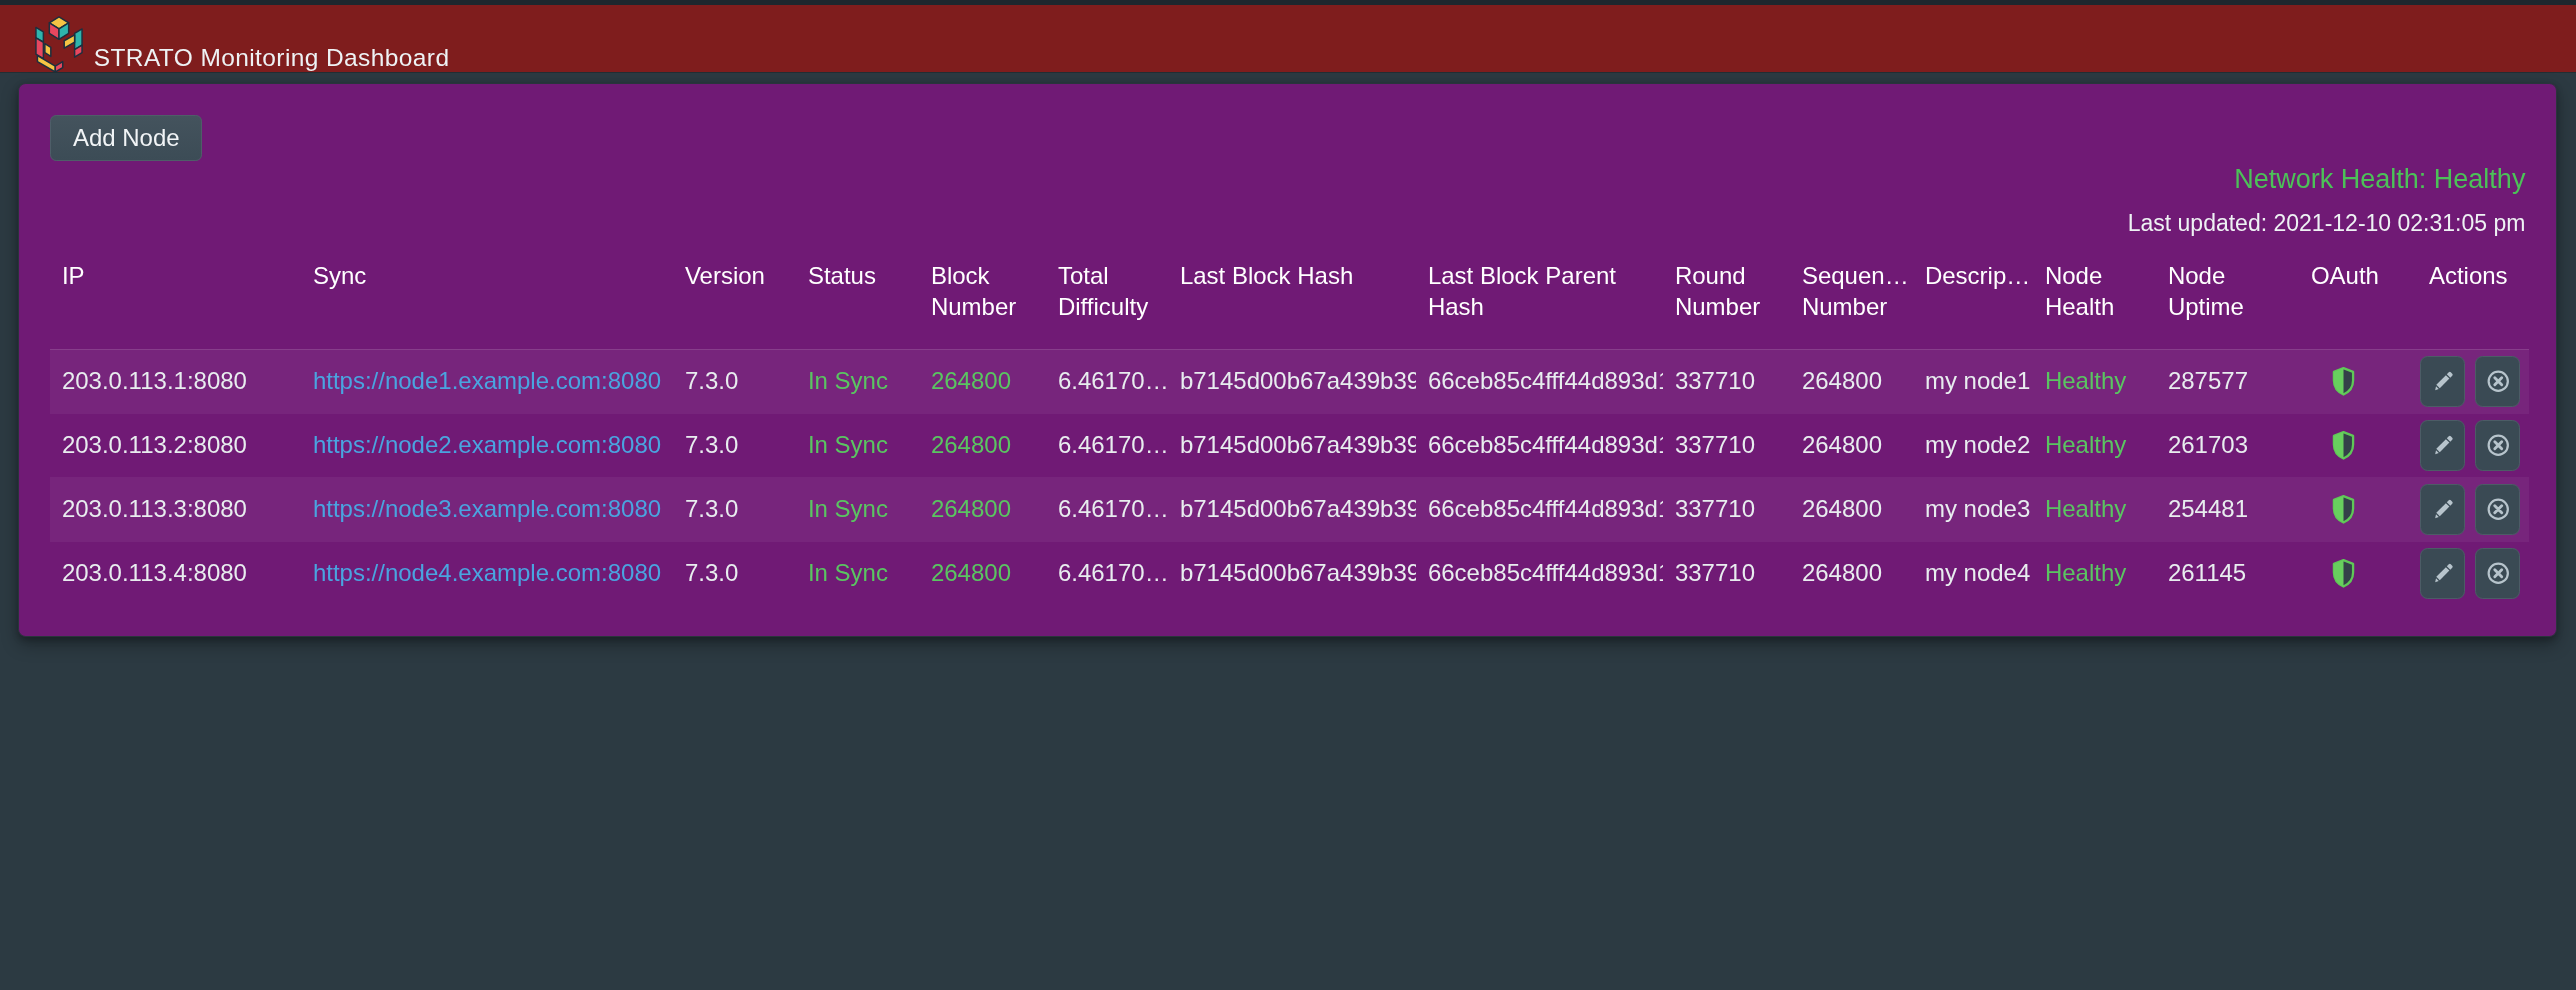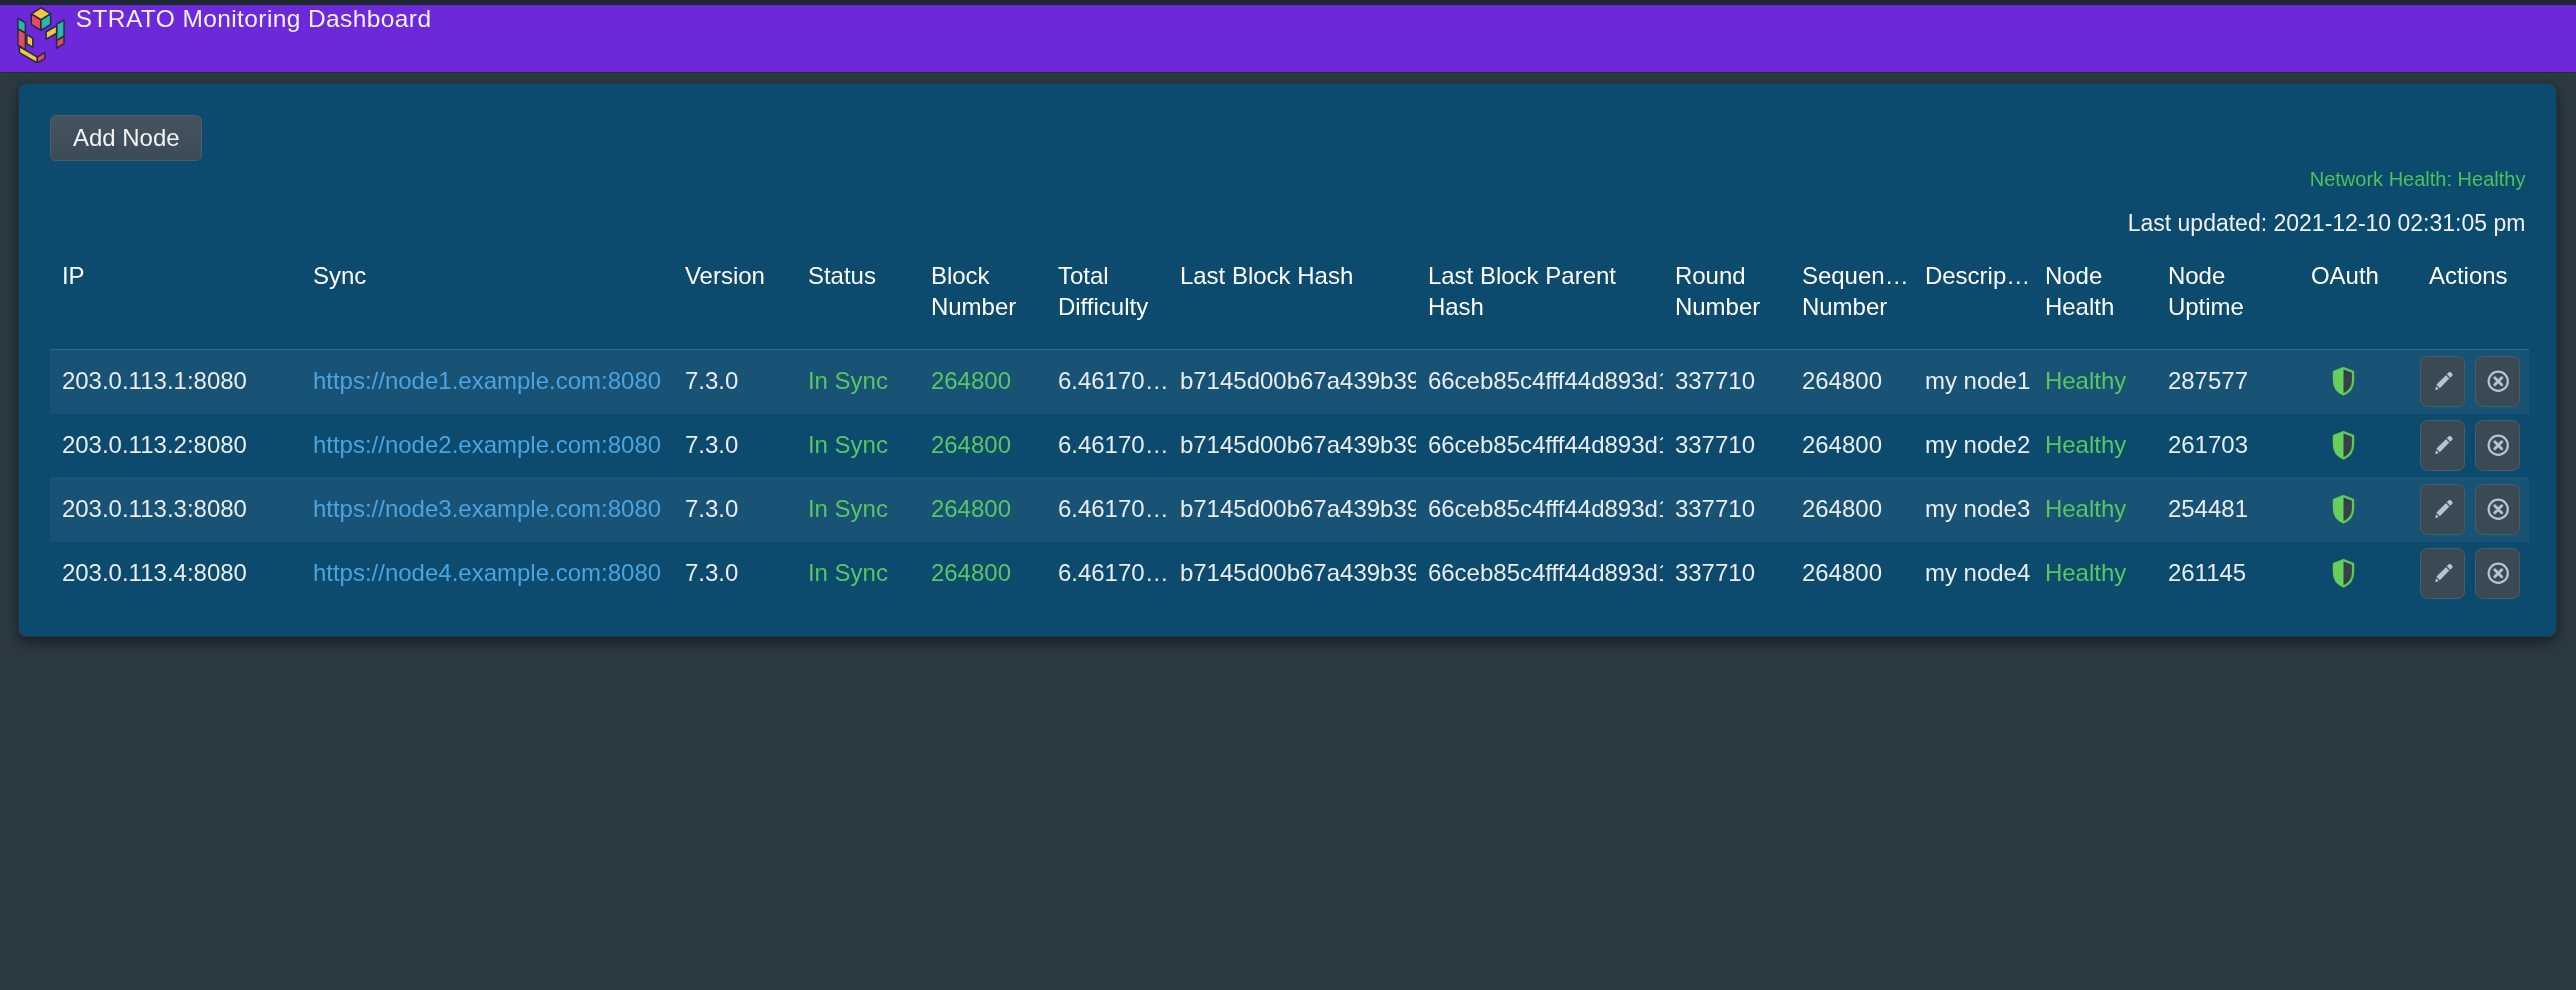--- a/index.html
+++ b/index.html
@@ -4,51 +4,51 @@
 <style>
   * { margin:0; padding:0; box-sizing:border-box; }
   html,body { width:2576px; height:991px; overflow:hidden; }
   body {
     font-family:"Liberation Sans", sans-serif;
     background:#2c3a42;
     color:#e8edef;
   }
   .top-strip { height:4.6px; background:#1d272e; }
   .navbar {
-    height:67px; background:#6d28d9;
-    display:flex; align-items:flex-start;
-    padding-left:14px;
+    height:67px; background:#7f1d1d;
+    display:flex; align-items:flex-end;
+    padding-left:32px;
     box-shadow:0 0.8px 0 rgba(0,0,0,.25);
   }
   .navbar .logo { width:54px; height:58px; margin-right:7.7px; }
   .navbar .brand-title { font-size:24.5px; color:#eef2f4; letter-spacing:0.4px; }
 
   .content { padding:0 18.4px; }
   h2.page-heading {
     font-size:38px; font-weight:500; color:#f2f6f7;
     line-height:46px; margin:104px 0 0 25px;
   }
   .card {
     margin-top:11.5px;
     width:2539px; height:554px;
-    background:#0c4a6e;
+    background:#701a75;
     border:0.8px solid #2a343c;
     border-radius:7.7px;
     box-shadow:0 7.7px 17px rgba(0,0,0,.30), 0 2.3px 6.1px rgba(0,0,0,.22);
     padding:31px 31px 32px 31px;
   }
   .btn-add {
     height:46px; padding:0 21.5px;
     font-family:"Liberation Sans", sans-serif;
     font-size:24px; color:#f1f4f6;
     background:linear-gradient(#44535d,#3c4c56);
     border:1.5px solid #4e5e68; border-radius:6.1px;
     cursor:pointer;
   }
-  .health-line { margin-top:3.1px; text-align:right; font-size:20px; line-height:31px; color:#4cc258; }
+  .health-line { margin-top:3.1px; text-align:right; font-size:27px; line-height:31px; color:#4cc258; }
   .updated-line { margin-top:13px; text-align:right; font-size:23px; line-height:31px; color:#eef2f4; }
 
   table.nodes-table {
     margin-top:10px;
     width:2478px; table-layout:fixed; border-collapse:collapse;
   }
   .nodes-table th {
     height:100px; vertical-align:top; text-align:left;
     padding:10.7px 11.5px 0 11.5px;
     font-size:24px; font-weight:400; line-height:31px; color:#ffffff;

